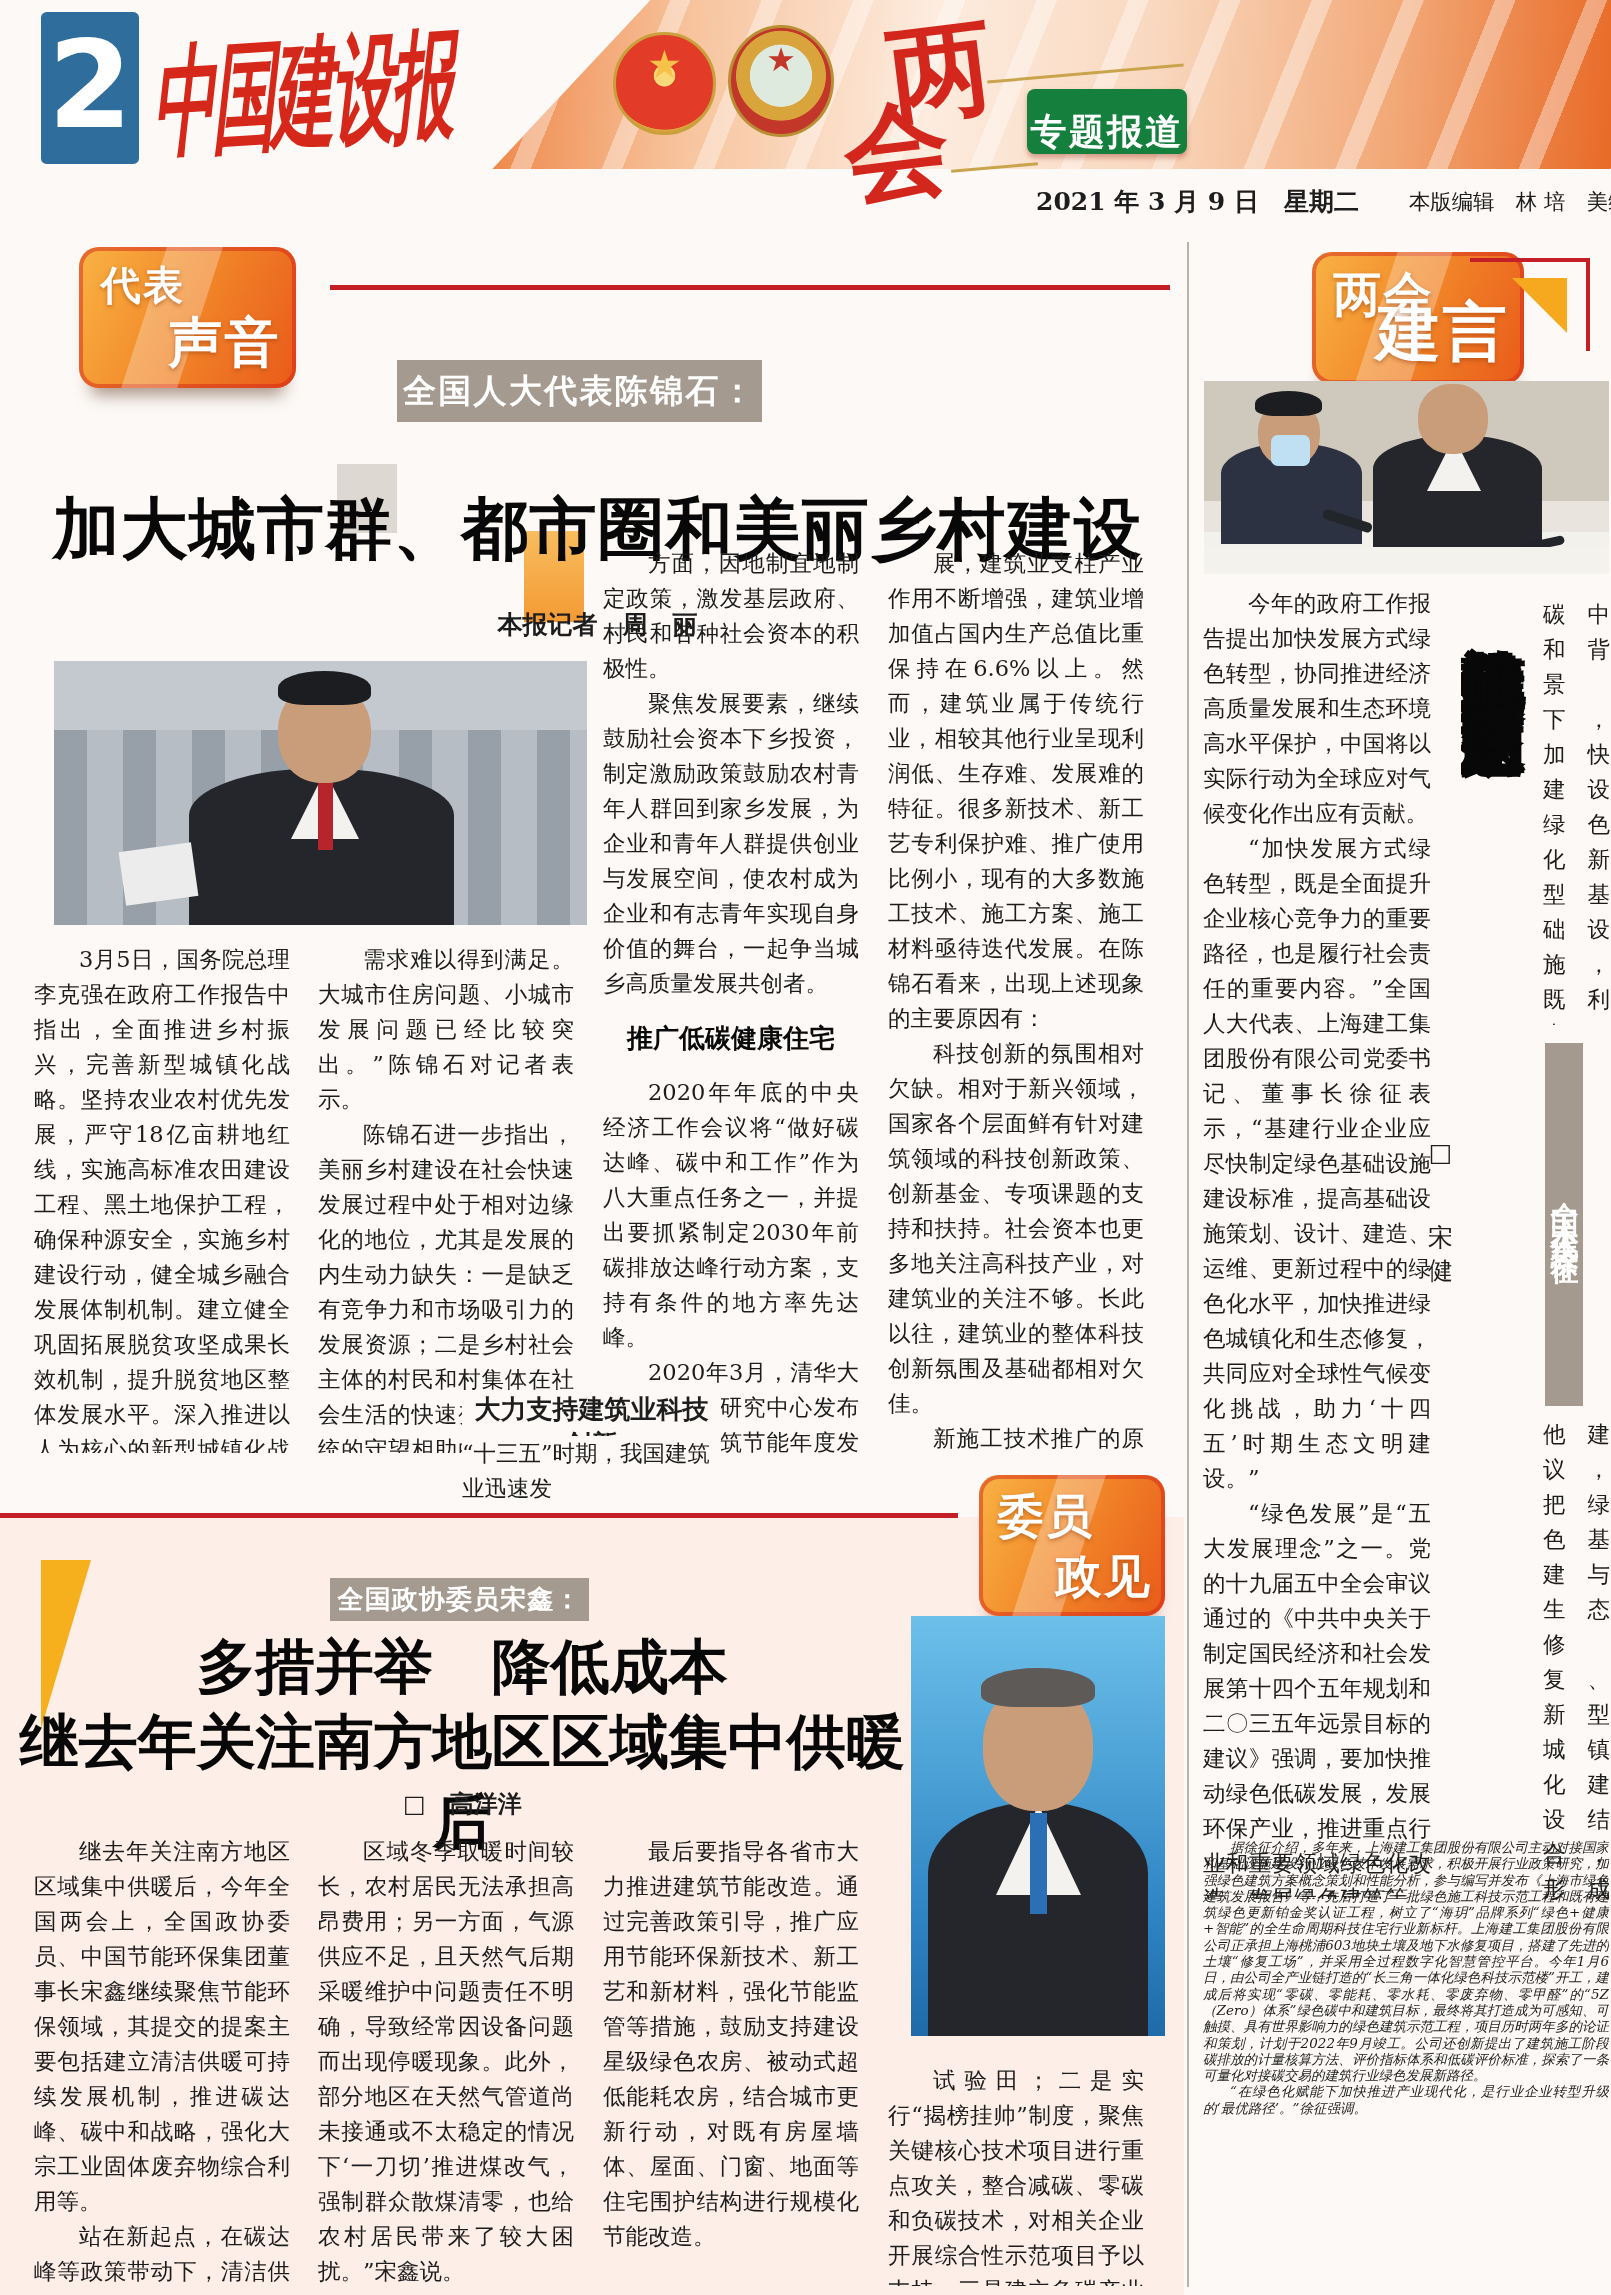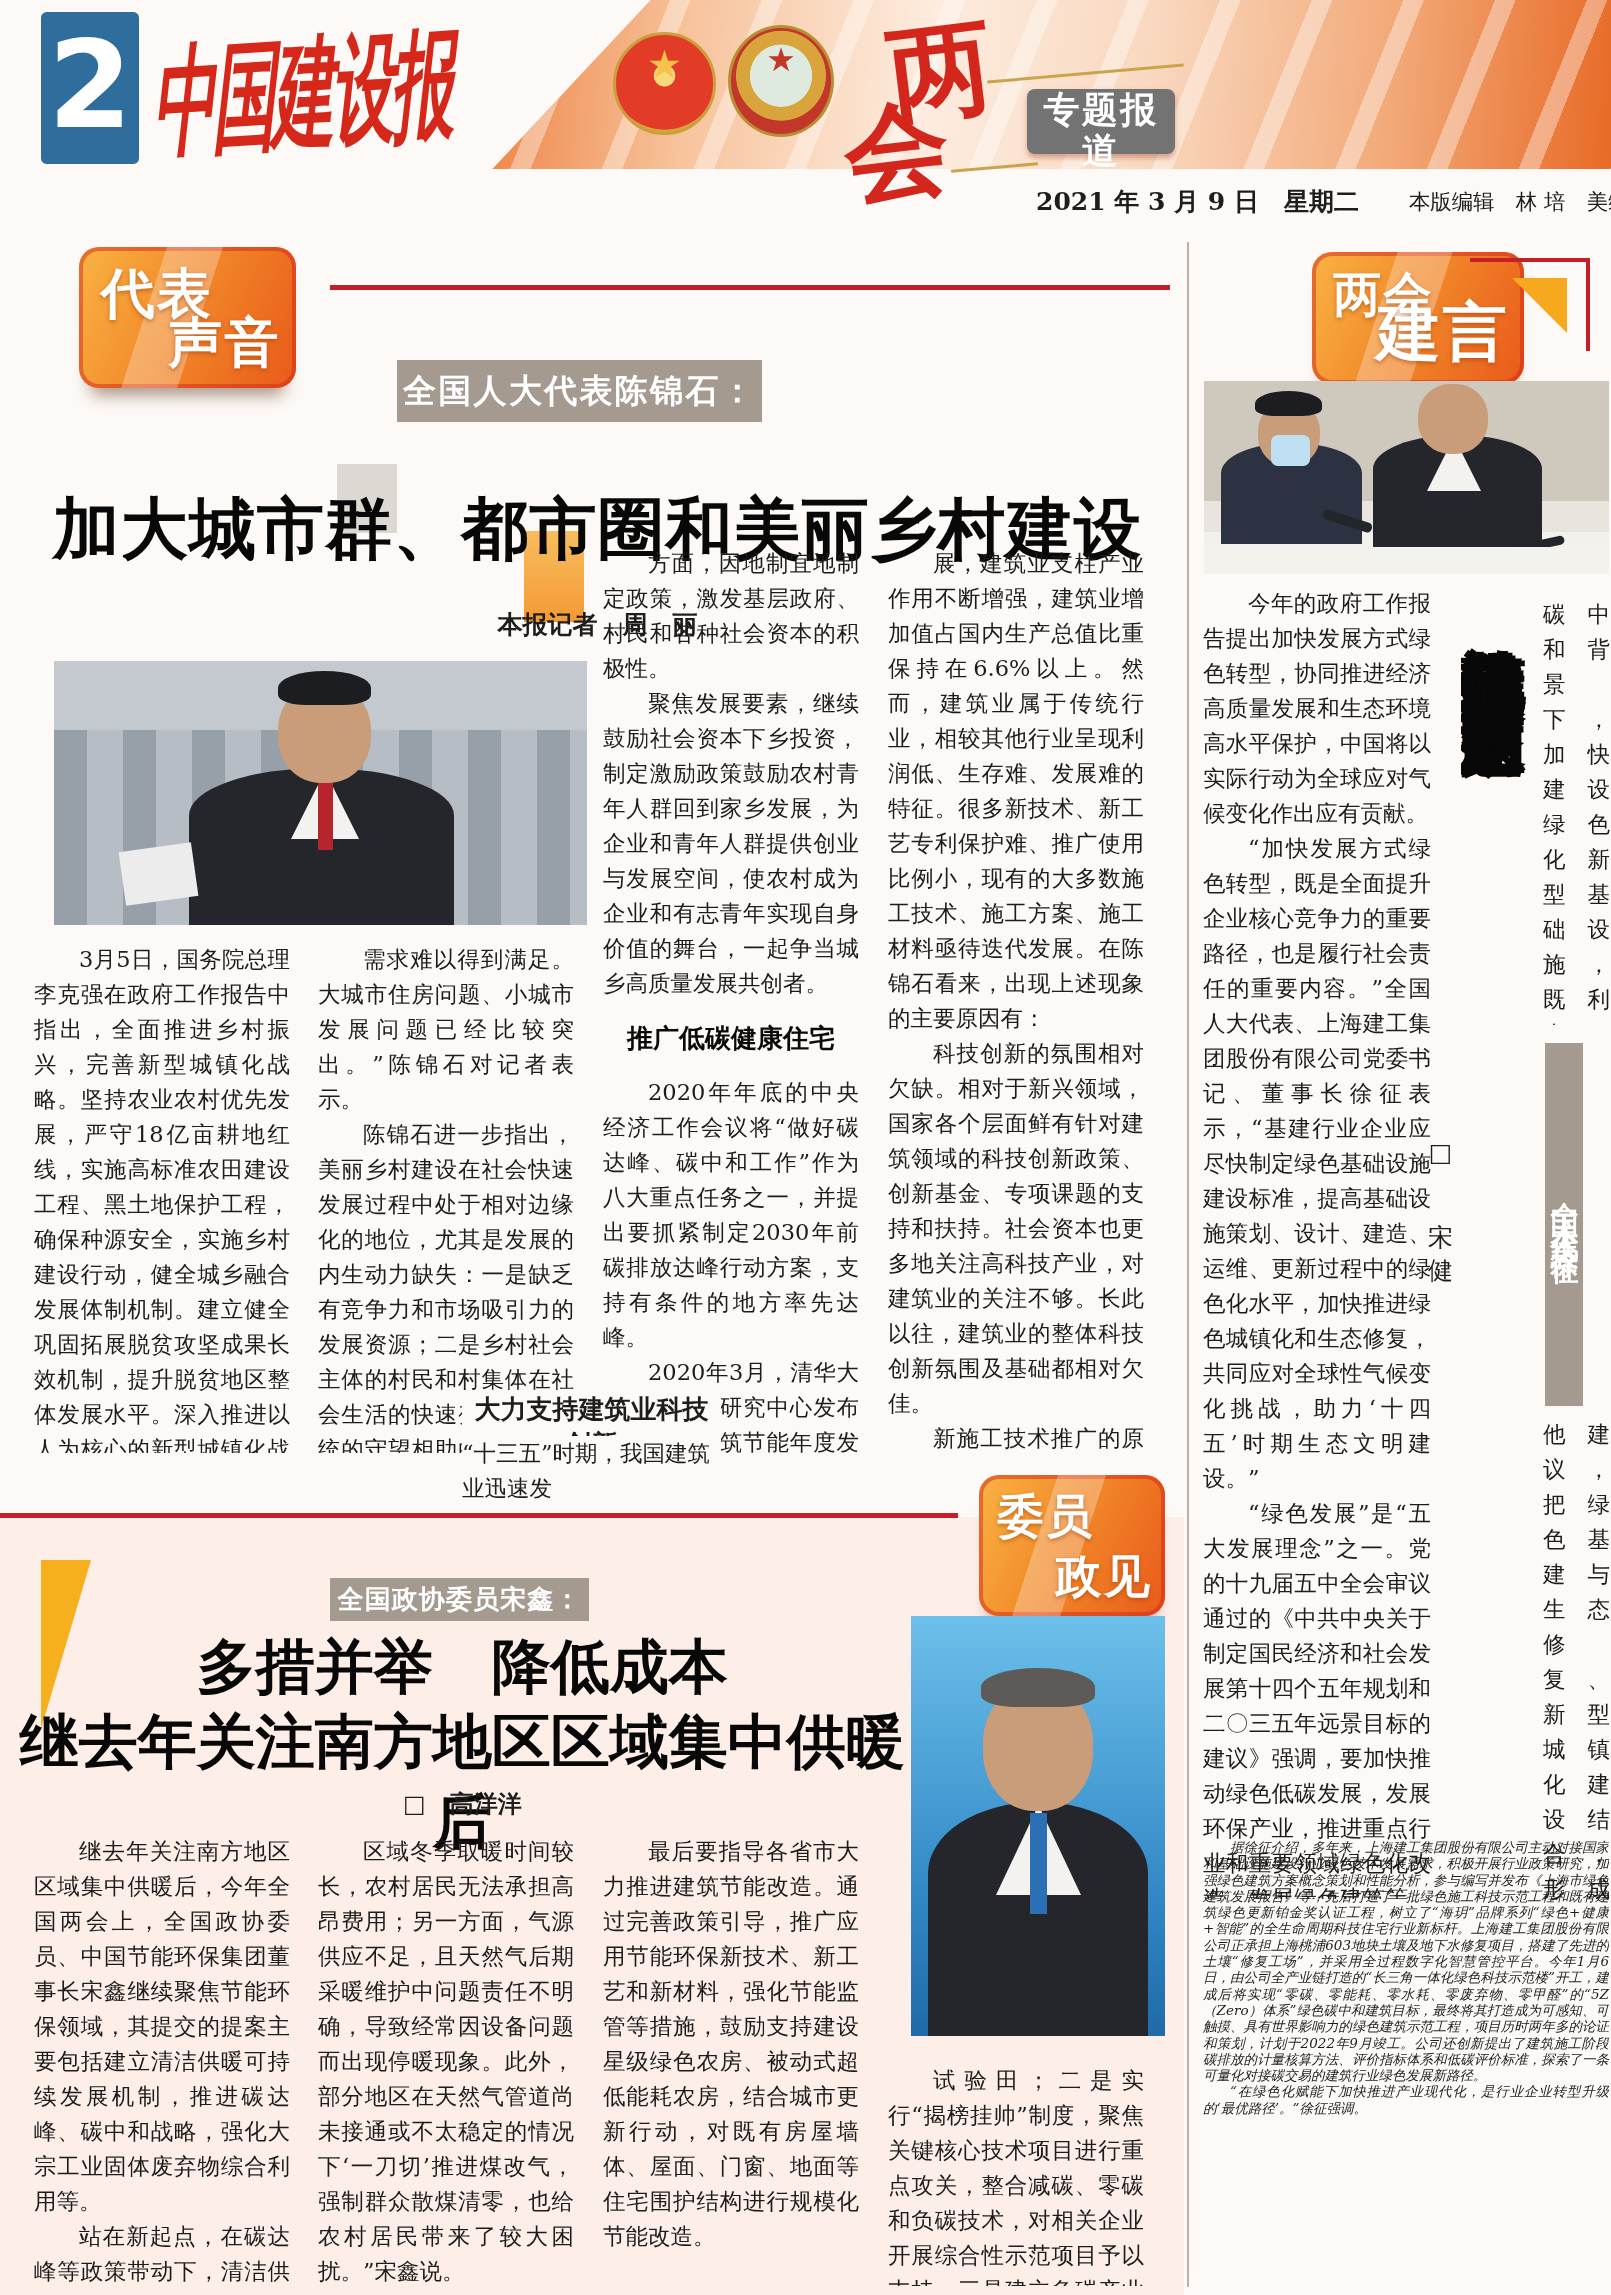--- a/index.html
+++ b/index.html
@@ -24,33 +24,33 @@
   .emblem-nat .star{position:absolute;left:0;right:0;top:10px;text-align:center;color:#f7c24a;font-size:39px;line-height:39px;}
   .emblem-cppcc{left:728px;top:25px;width:100px;height:106px;
     background:radial-gradient(circle at 50% 45%,#dfeadf 0 40%,#d9a43c 41% 58%,#c2372a 59% 100%);
     border:3.4px solid #b98f34;}
   .emblem-cppcc .star{position:absolute;left:0;right:0;top:14.7px;text-align:center;color:#c2372a;font-size:33px;line-height:33px;}
   .lianghui{left:839px;top:11.3px;width:192px;height:175px;color:#d3261c;font-weight:900;}
   .lianghui .z1{position:absolute;left:50px;top:-8px;font-size:104px;transform:rotate(-7deg);}
   .lianghui .z2{position:absolute;left:5.6px;top:72px;font-size:104px;transform:rotate(-7deg);}
   .gold1{left:987px;top:72px;width:197px;height:2.8px;background:#caa44c;transform:rotate(-5deg);}
   .gold2{left:951px;top:166px;width:87px;height:2.8px;background:#caa44c;transform:rotate(-5deg);}
-  .banner-label{left:1027px;top:89px;width:148px;height:65px;background:#737373;border-radius:8px;
-    color:#fff;font-family:"DejaVu Sans",sans-serif;font-weight:700;font-size:36px;line-height:41px;
+  .banner-label{left:1027px;top:89px;width:160px;height:65px;background:#15803d;border-radius:8px;
+    color:#fff;font-family:"DejaVu Sans",sans-serif;font-weight:700;font-size:36px;line-height:85px;
     text-align:center;letter-spacing:2.3px;box-shadow:0 3.4px 5.6px rgba(150,40,20,.35);}
   .dateline{left:1036px;top:184px;width:564px;height:35px;display:flex;align-items:center;gap:25px;
     font-size:25px;font-weight:700;white-space:nowrap;}
   .dateline .ed{font-size:21.4px;font-weight:400;font-family:"DejaVu Sans",sans-serif;}
   .vbar{display:inline-block;width:1.7px;height:32px;background:#333;}
   
   .badge{border-radius:20px;background:linear-gradient(115deg,#f9b344 0%,#f28a2a 45%,#e95a1a 100%);
     box-shadow:inset 0 0 0 4px rgba(211,38,26,.5),0 19px 16px -12.4px rgba(90,50,25,.5);overflow:hidden;
     font-family:"DejaVu Sans",sans-serif;color:#fff;font-weight:700;}
   .badge .shine{position:absolute;left:30%;top:-20%;width:26%;height:140%;background:rgba(255,255,255,.28);transform:skewX(-18deg);}
-  .badge .l1{position:absolute;left:10%;top:8%;font-size:54px;letter-spacing:2.3px;text-shadow:0 2.3px 4.5px rgba(150,60,10,.5);}
+  .badge .l1{position:absolute;left:10%;top:8%;font-size:40px;letter-spacing:2.3px;text-shadow:0 2.3px 4.5px rgba(150,60,10,.5);}
   .badge .l2{position:absolute;right:7%;bottom:6%;font-size:54px;letter-spacing:2.3px;text-shadow:0 2.3px 4.5px rgba(150,60,10,.5);}
   .rule-red{background:#c41e26;}
   .kicker{background:#a49a8f;color:#fff;font-family:"DejaVu Sans",sans-serif;font-weight:700;text-align:center;}
   
   .headline1{left:22.5px;top:484px;width:1150px;text-align:center;font-weight:900;font-size:67px;color:#080808;letter-spacing:1.1px;}
   .byline1{left:22.5px;top:608px;width:1150px;text-align:center;font-weight:700;font-size:25px;}
   .col{font-size:22.5px;line-height:35px;text-align:justify;overflow:hidden;color:#1c1c1c;}
   .col p{margin:0;text-indent:2em;}
   .col .sub{font-family:"DejaVu Sans",sans-serif;font-weight:700;font-size:26px;line-height:29px;
     text-align:center;text-indent:0;margin:22.5px 0;color:#0a0a0a;}

